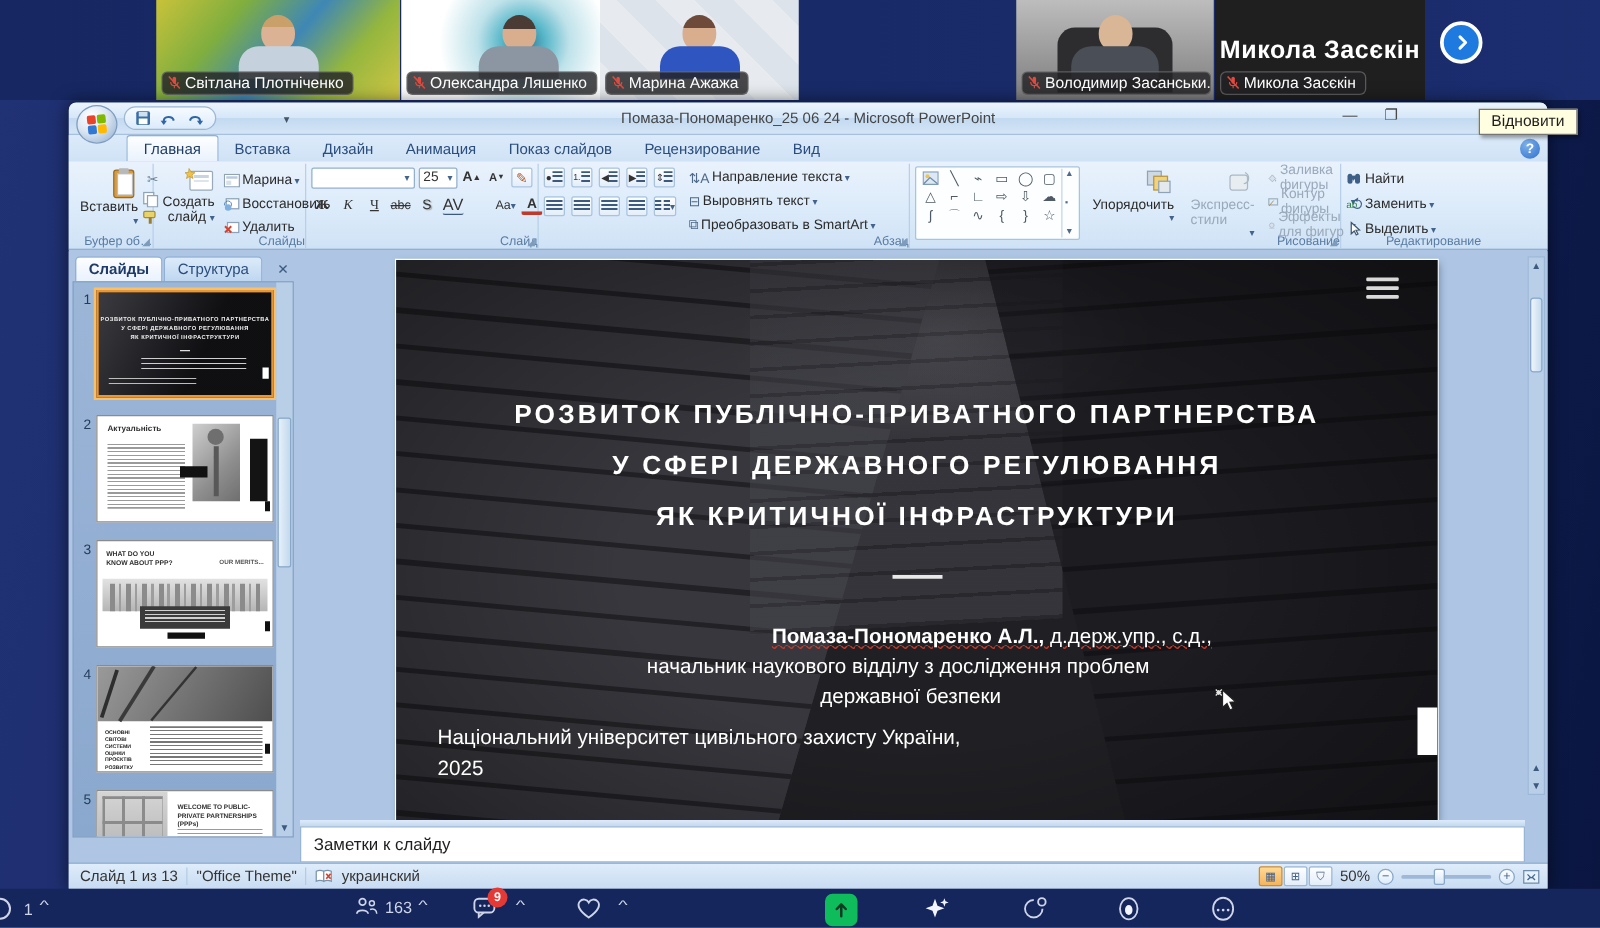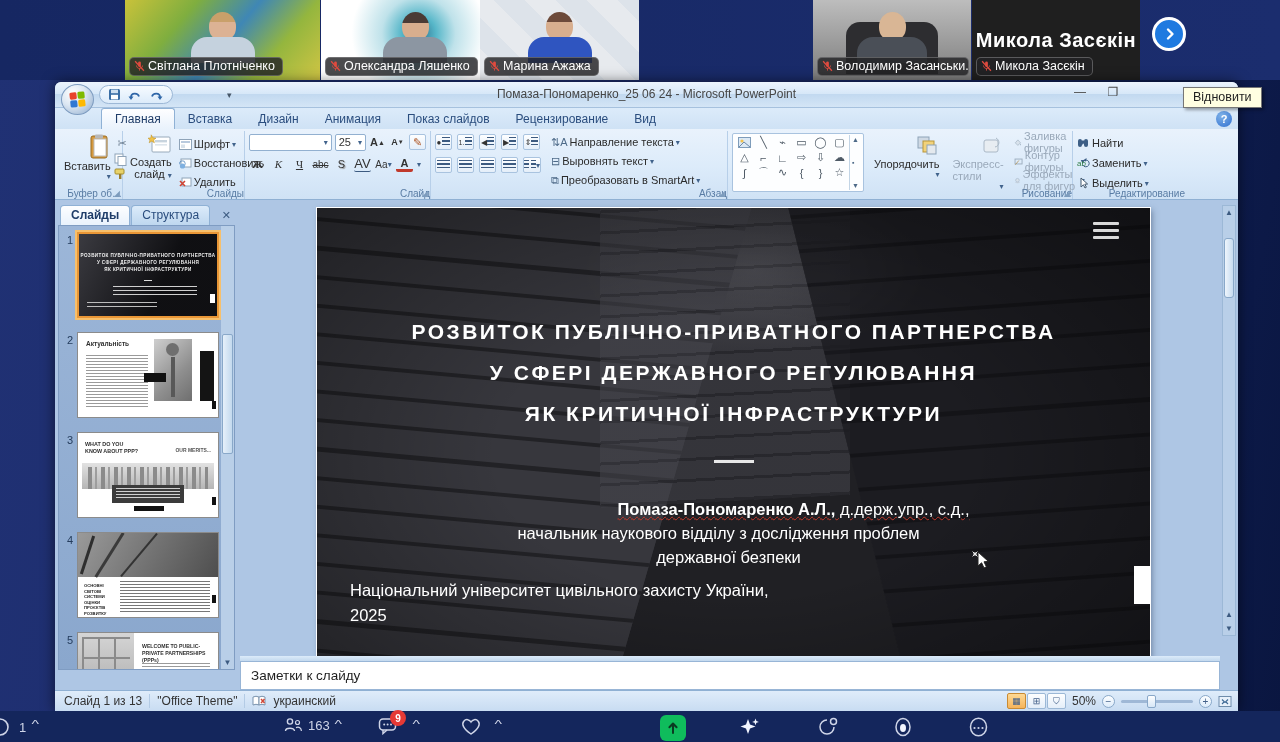--- a/index.html
+++ b/index.html
@@ -340,21 +340,21 @@
             <span><span>Создать</span></span>
             <span><span>слайд</span> <span class="arr">▾</span></span>
           </div>
           <div style="display:flex;flex-direction:column;gap:1px;padding-top:2px;">
             <div class="minirow">
               <svg width="13" height="11" viewBox="0 0 13 11">
                   <rect x="0.5" y="0.5" width="12" height="10" fill="#fff" stroke="#8ea3b8"></rect>
                   <rect x="2" y="2" width="9" height="2" fill="#b9cade"></rect>
                   <rect x="2" y="5.5" width="4" height="3.5" fill="#d7e1ea"></rect>
                 </svg>
-              <span>Шрифт</span>
+              <span>Марина</span>
                 <span class="arr">▾</span>
             </div>
             <div class="minirow">
               <svg width="13" height="11" viewBox="0 0 13 11">
                   <rect x="2" y="1" width="10" height="8" fill="#fff" stroke="#8ea3b8"></rect>
                   <path d="M1 9 a4 4 0 1 1 4 3" stroke="#3f78b5" fill="none" transform="scale(.7)"></path>
                   <circle cx="3.5" cy="8" r="2.6" fill="#7fb0e0"></circle>
                 </svg>
               <span>Восстановить</span>
             </div>
@@ -390,21 +390,21 @@
             </span>
           <span class="mbtn frame" style="color:#b05a2a;">✎</span>
         </div>
         <div class="minirow" style="gap:4px;margin-top:4px;">
           <span class="mbtn" style="font-weight:bold;font-family:'Liberation Serif',serif;">Ж</span>
           <span class="mbtn" style="font-style:italic;font-family:'Liberation Serif',serif;">К</span>
           <span class="mbtn" style="text-decoration:underline;font-family:'Liberation Serif',serif;">Ч</span>
           <span class="mbtn" style="text-decoration:line-through;font-size:10px;">abc</span>
           <span class="mbtn" style="text-shadow:1px 1px 1px #999;">S</span>
           <span class="mbtn" style="font-size:13px;border-bottom:1px solid #3c5a80;">AV</span>
-          <span class="mbtn" style="font-size:10px;">
+          <span class="mbtn" style="font-size:10px;margin-left:21px;">
               <span>Аа</span>
               <span class="arr">▾</span>
             </span>
           <span class="mbtn" style="border-bottom:3px solid #c0392b;font-weight:bold;">
               <span>А</span>
             </span>
             <span class="arr">▾</span>
         </div>
         <div class="glabel">Слайд</div>
         <div class="launcher">◢</div>

